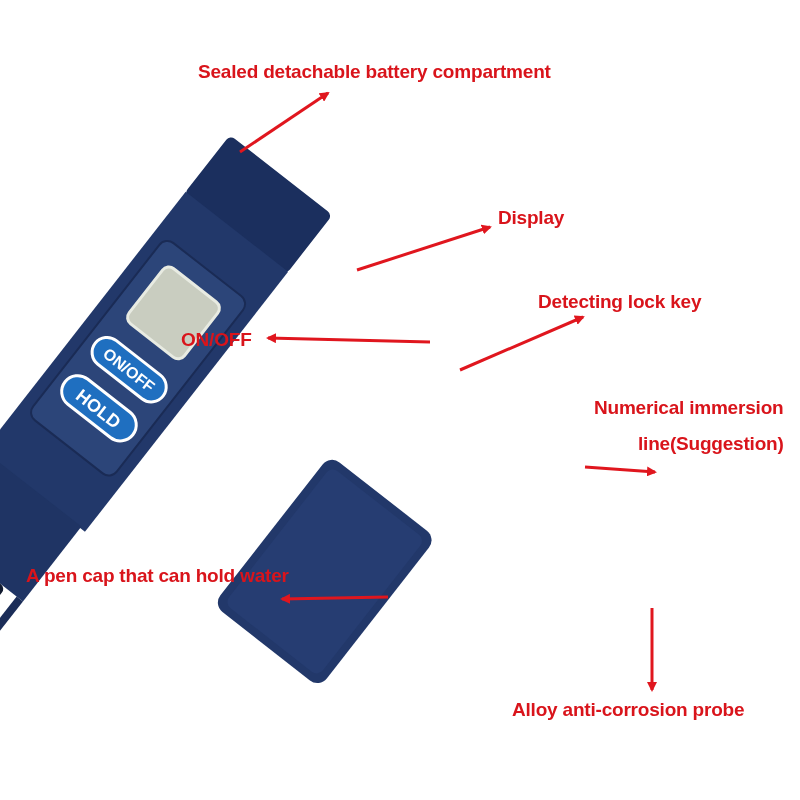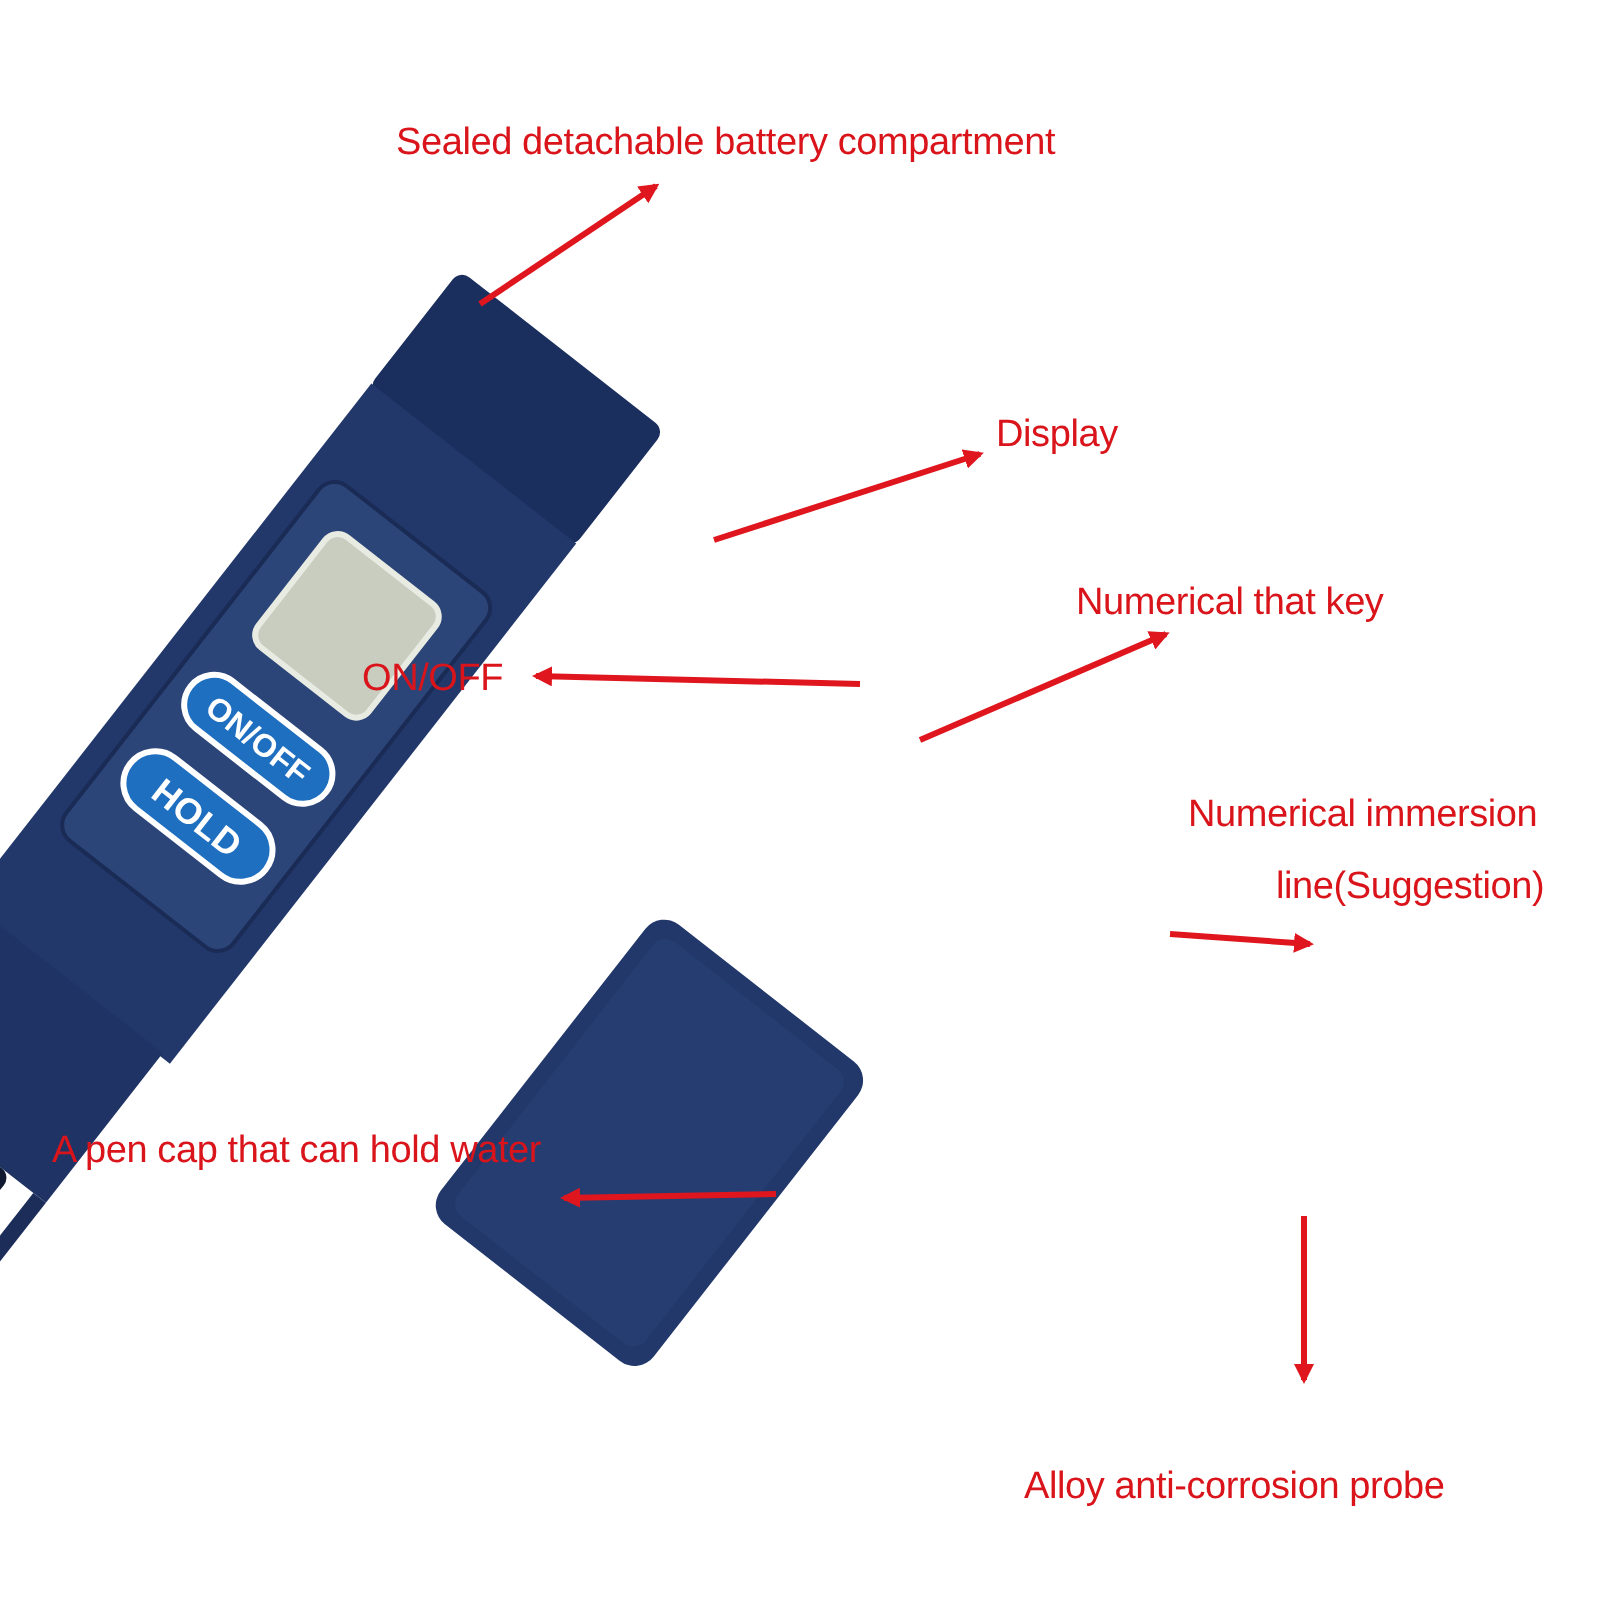--- a/index.html
+++ b/index.html
@@ -1,18 +1,18 @@
 <!DOCTYPE html>
 <html><head>
   <meta charset="utf-8">
   <style>
     html, body { margin: 0; padding: 0; background: #ffffff; }
     body { width: 800px; height: 800px; position: relative; overflow: hidden;
            font-family: "Liberation Sans", "DejaVu Sans", sans-serif; }
-    .label { position: absolute; color: #d9141b; font-size: 19px; font-weight: normal;
+    .label { position: absolute; color: #d9141b; font-size: 19px; font-weight: bold;
              white-space: nowrap; letter-spacing: -0.2px; line-height: 1; }
     svg.scene { position: absolute; left: 0; top: 0; }
   </style>
 </head>
 <body>
 
 <svg class="scene" width="800" height="800" viewBox="0 0 800 800">
   <defs>
     <marker id="arrowhead" markerWidth="10" markerHeight="10" refX="8" refY="5" orient="auto" markerUnits="userSpaceOnUse">
       <path d="M0,0 L10,5 L0,10 z" fill="#e0161e"></path>
@@ -54,18 +54,18 @@
   <line x1="357" y1="270" x2="490" y2="227" stroke="#e0161e" stroke-width="3" marker-end="url(#arrowhead)"></line>
   <line x1="460" y1="370" x2="583" y2="317" stroke="#e0161e" stroke-width="3" marker-end="url(#arrowhead)"></line>
   <line x1="430" y1="342" x2="268" y2="338" stroke="#e0161e" stroke-width="3" marker-end="url(#arrowhead)"></line>
   <line x1="585" y1="467" x2="655" y2="472" stroke="#e0161e" stroke-width="3" marker-end="url(#arrowhead)"></line>
   <line x1="388" y1="597" x2="282" y2="599" stroke="#e0161e" stroke-width="3" marker-end="url(#arrowhead)"></line>
   <line x1="652" y1="608" x2="652" y2="690" stroke="#e0161e" stroke-width="3" marker-end="url(#arrowhead)"></line>
 </svg>
 
 <div class="label" style="left:198px; top:62px;">Sealed detachable battery compartment</div>
 <div class="label" style="left:498px; top:208px;">Display</div>
-<div class="label" style="left:538px; top:292px;">Numerical that key</div>
+<div class="label" style="left:538px; top:292px;">Detecting lock key</div>
 <div class="label" style="left:181px; top:330px;">ON/OFF</div>
 <div class="label" style="left:594px; top:398px;">Numerical immersion</div>
 <div class="label" style="left:594px; top:434px;margin-left:44px;">line(Suggestion)</div>
 <div class="label" style="left:26px; top:566px;">A pen cap that can hold water</div>
-<div class="label" style="left:512px; top:700px;margin-top:34px;">Alloy anti-corrosion probe</div>
+<div class="label" style="left:512px; top:700px;">Alloy anti-corrosion probe</div>
 
 </body></html>

